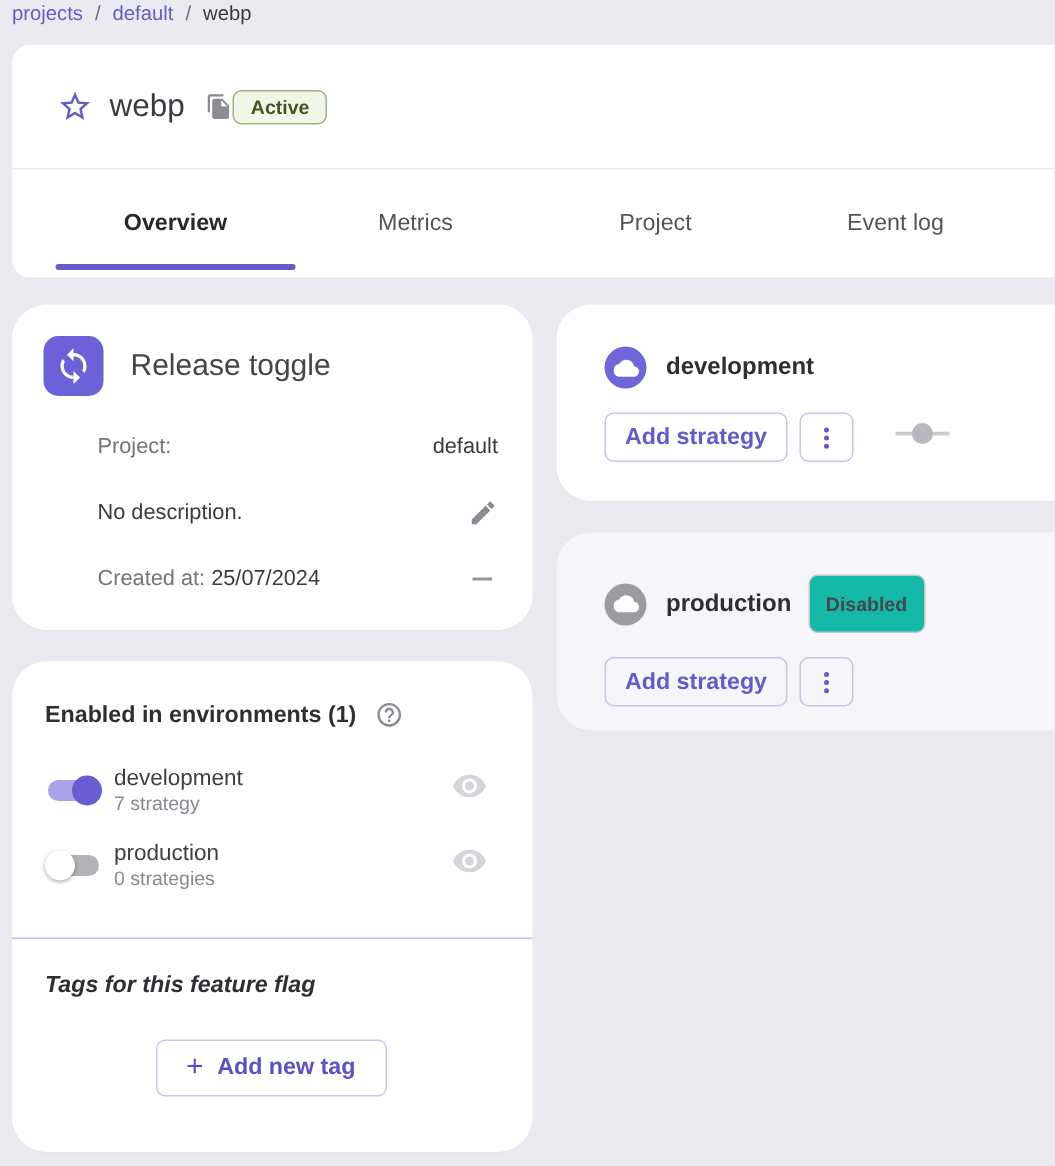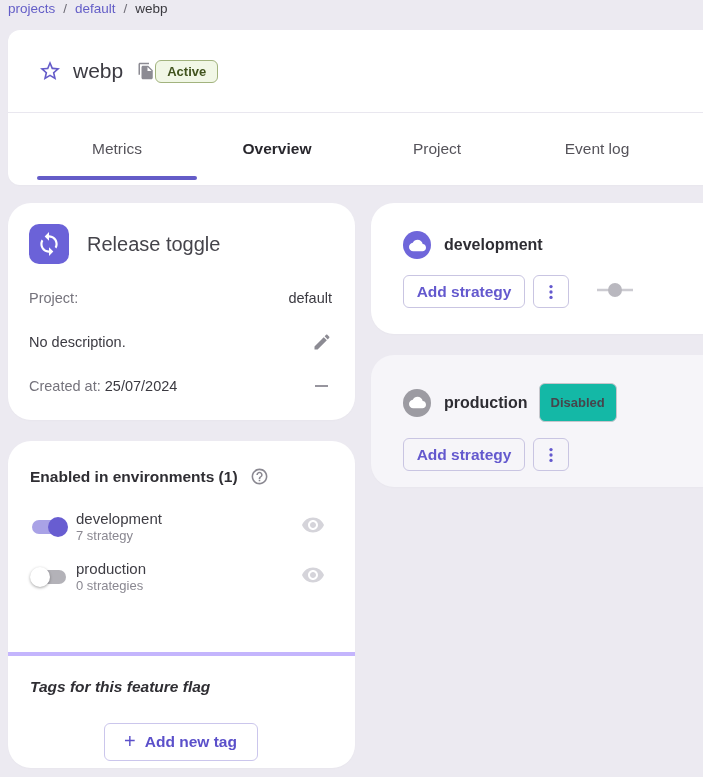--- a/index.html
+++ b/index.html
@@ -24,29 +24,29 @@
   .tab { width:160px; text-align:center; font-size:15.5px; color:#55535a; cursor:pointer; }
   .tab.active { color:#28272d; font-weight:700; }
   .tab-indicator { position:absolute; left:29px; bottom:4px; width:160px; height:4px; background:#645cc8; border-radius:2px; }
   
   .card { position:absolute; background:#fff; border-radius:23px; box-shadow:0 1px 2px rgba(0,0,0,0.02); }
   
   .details-card { left:8px; top:203px; width:347px; height:217px; padding:21px 23px 0 21px; }
   .type-row { display:flex; align-items:center; gap:18px; }
   .type-icon { width:40px; height:40px; border-radius:10px; background:#6b62d8; display:flex; align-items:center; justify-content:center; }
   .type-label { font-size:20px; color:#45444b; }
-  .meta-row { display:flex; align-items:center; justify-content:space-between; margin-top:26px; font-size:14.5px; }
+  .meta-row { display:flex; align-items:center; justify-content:space-between; margin-top:26px; font-size:14.5px;margin-left:36px; }
   .meta-label { color:#75737c; }
   .meta-value { color:#3b3a41; }
   .desc-text { color:#3b3a41; font-size:14.5px; }
   .icon-btn { cursor:pointer; display:flex; align-items:center; justify-content:center; }
   .collapse-dash { width:13px; height:0; border-top:2px solid #97959e; margin-right:4px; }
   
   .env-card { left:8px; top:441px; width:347px; height:327px; }
-  .env-section { padding:26px 22px 0 22px; height:215px; border-bottom:4px solid #c4b5fd; }
+  .env-section { padding:26px 22px 0 22px; height:185px; border-bottom:1px solid #c4b5fd; }
   .env-title-row { display:flex; align-items:center; gap:12px; margin-bottom:24px; }
   .env-title { font-size:15.5px; font-weight:700; color:#2f2e33; }
   .env-row { display:flex; align-items:center; margin-bottom:17px; }
   .env-names { margin-left:8px; }
   .env-name { font-size:15px; color:#3e3d44; }
   .env-strategies { font-size:13px; color:#8a8891; margin-top:1px; }
   .eye-btn { margin-left:auto; margin-right:8px; cursor:pointer; }
   
   .switch { position:relative; width:38px; height:22px; flex:0 0 auto; cursor:pointer; }
   .switch .track { position:absolute; left:2px; top:4px; width:34px; height:14px; border-radius:7px; background:#b3b2b8; }
@@ -96,22 +96,22 @@
       </span>
       <h1 class="flag-title">webp</h1>
       <span class="copy-btn">
         <svg viewBox="0 0 24 24" width="18" height="18" fill="#8c8b93">
             <path d="M16 1H4c-1.1 0-2 .9-2 2v14h2V3h12V1zm-1 4 6 6v10c0 1.1-.9 2-2 2H7.99C6.89 23 6 22.1 6 21l.01-14c0-1.1.89-2 1.99-2h7zm-1 7h5.5L14 6.5V12z"></path>
           </svg>
       </span>
       <span class="status-badge">Active</span>
     </div>
     <div class="tabs">
+      <div class="tab active">Overview</div>
       <div class="tab">Metrics</div>
-      <div class="tab active">Overview</div>
       <div class="tab">Project</div>
       <div class="tab">Event log</div>
       <div class="tab-indicator"></div>
     </div>
   </section>
 
   <section class="card details-card">
     <div class="type-row">
       <span class="type-icon">
         <svg viewBox="0 0 24 24" width="26" height="26" fill="#ffffff">

